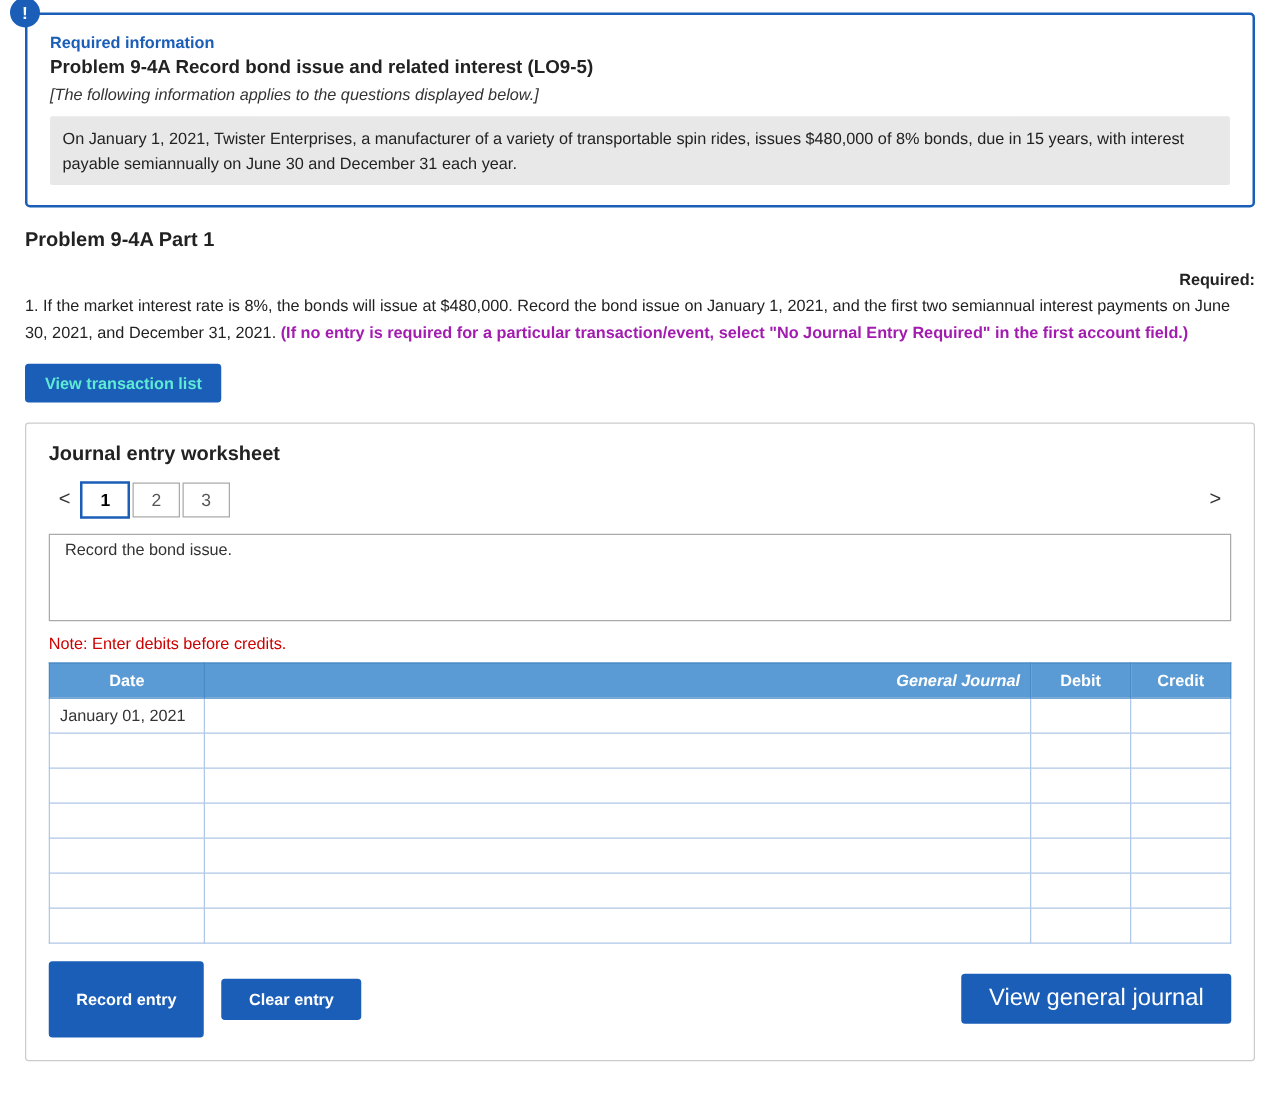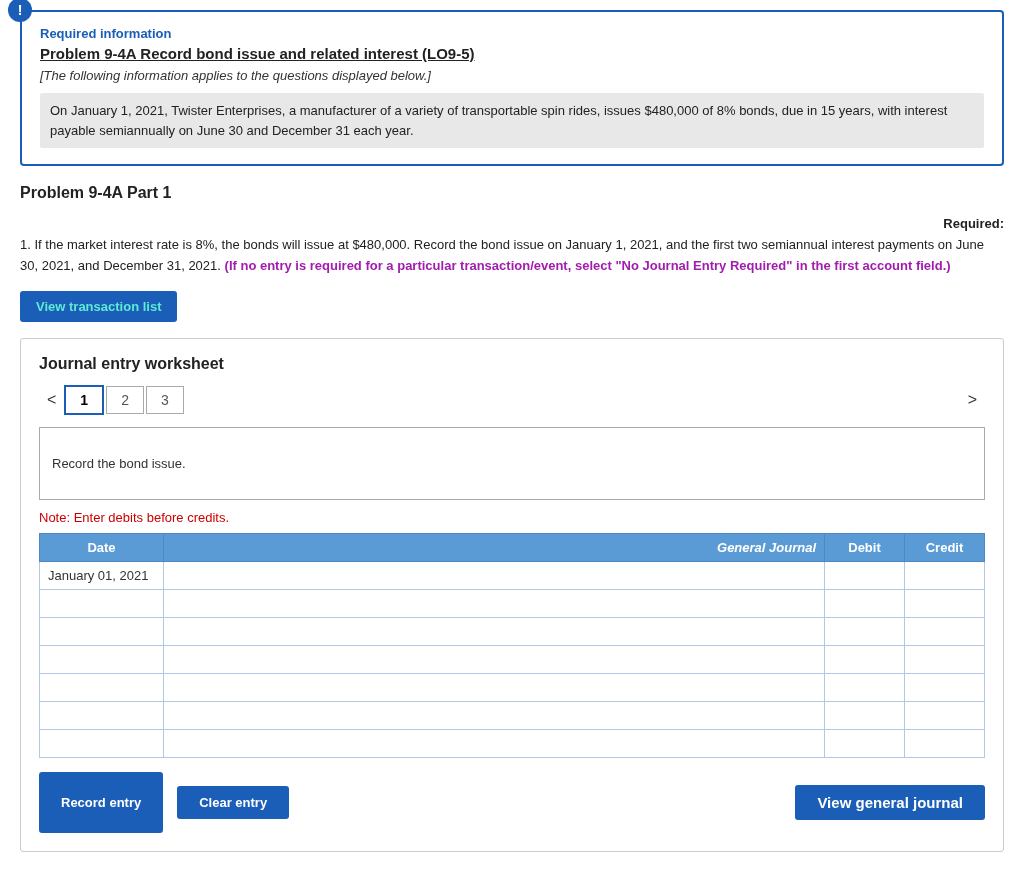--- a/index.html
+++ b/index.html
@@ -46,21 +46,20 @@
       color: #1a5eb8;
       font-weight: bold;
       font-size: 13px;
       margin-bottom: 4px;
     }
 
     .problem-title {
       font-weight: bold;
       font-size: 15px;
       margin-bottom: 6px;
-      text-decoration: underline;
     }
 
     .problem-subtitle {
       font-style: italic;
       font-size: 13px;
       margin-bottom: 10px;
       color: #333;
     }
 
     .problem-description {
@@ -165,21 +164,21 @@
       color: #555;
     }
 
     .tab-right-arrow {
       margin-left: auto;
     }
 
     
     .description-box {
       border: 1px solid #aaa;
-      padding: 28px 12px;
+      padding: 4px 12px;
       min-height: 70px;
       margin-bottom: 10px;
       font-size: 13px;
       color: #333;
     }
 
     .note-text {
       color: #cc0000;
       font-size: 13px;
       margin-bottom: 8px;
@@ -267,22 +266,22 @@
       font-weight: bold;
       cursor: pointer;
       border-radius: 3px;
     }
 
     .btn-view-journal {
       background: #1a5eb8;
       color: #fff;
       border: none;
       padding: 9px 22px;
-      font-size: 15px;
-      font-weight: bold;
+      font-size: 19px;
+      font-weight: normal;
       cursor: pointer;
       border-radius: 3px;
       margin-left: auto;
     }
   </style>
 </head>
 <body>
 
 <div class="page-wrapper">
 

